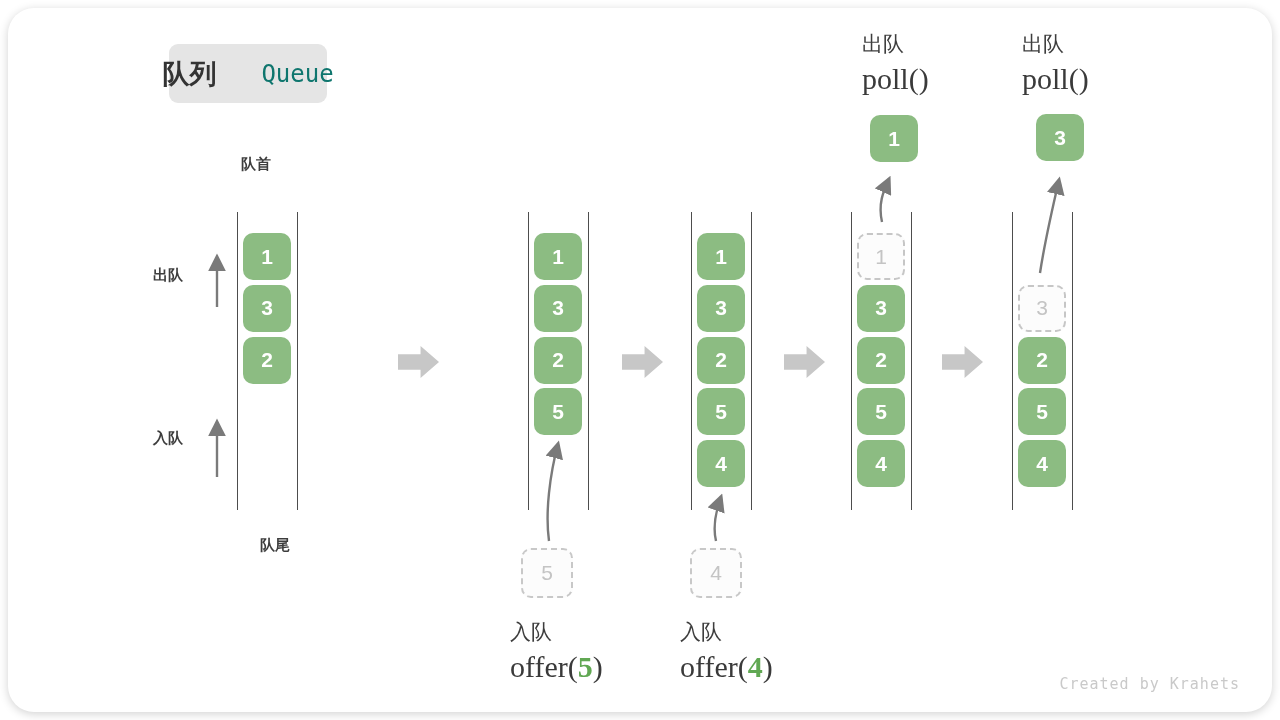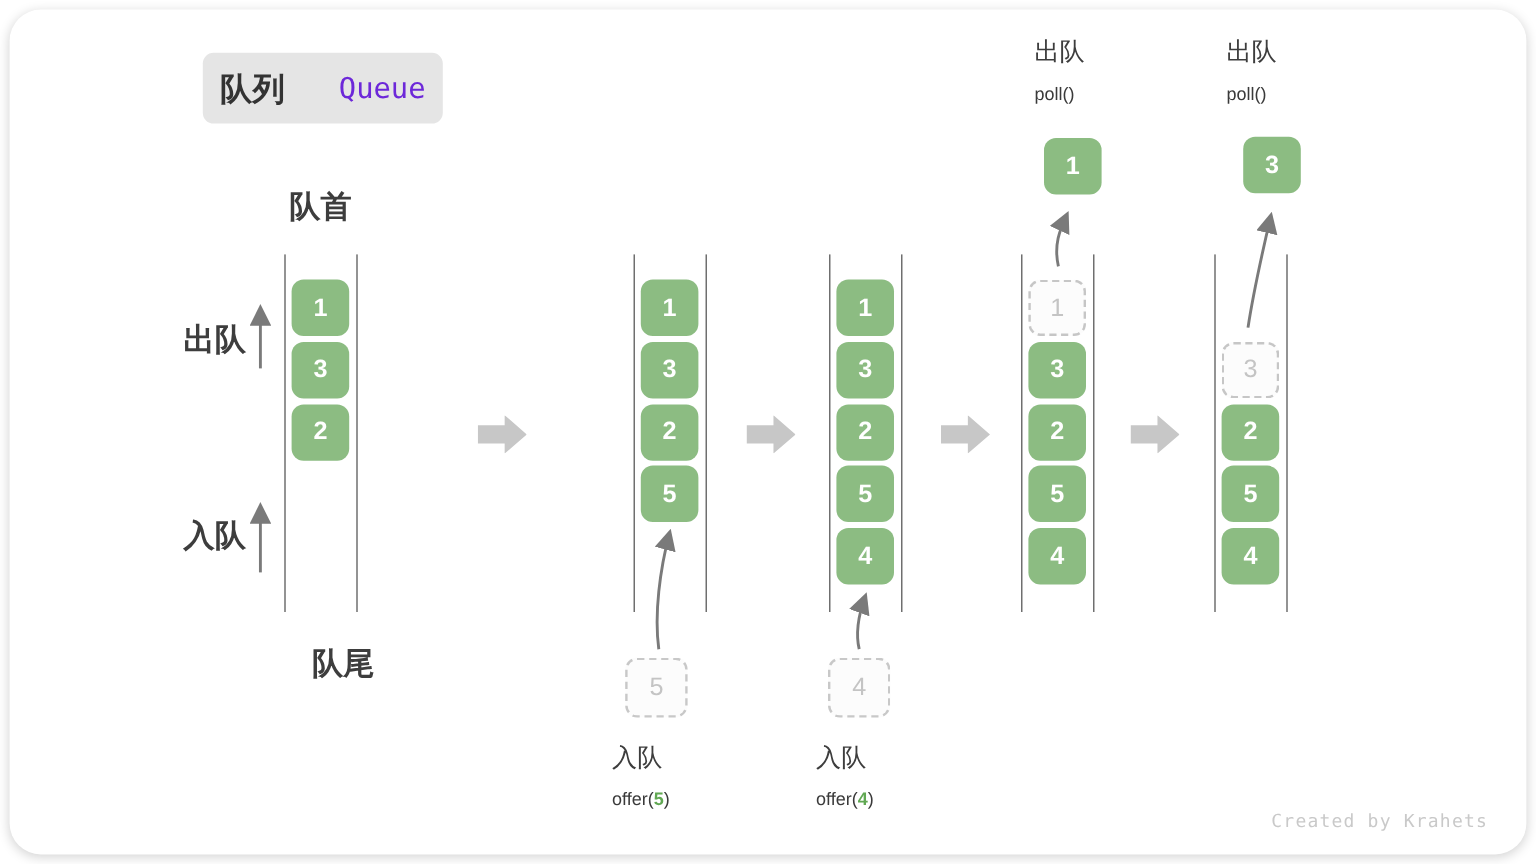--- a/index.html
+++ b/index.html
@@ -6,29 +6,29 @@
   html,body { width:1280px; height:720px; background:#fff; font-family:"Liberation Sans",sans-serif; }
   .canvas {
     position:absolute; left:8px; top:8px; width:1264px; height:704px;
     background:#fff; border-radius:26px;
     box-shadow:0 2px 10px rgba(0,0,0,0.18);
     overflow:hidden;
   }
   .stage { position:absolute; left:-8px; top:-8px; width:1280px; height:720px; }
 
   .title-box {
-    position:absolute; left:169px; top:44px; width:200px; height:59px;
+    position:absolute; left:169px; top:44px; width:158px; height:59px;
     background:#E5E5E5; border-radius:9px;
     display:flex; align-items:center; justify-content:center; gap:17px;
     white-space:nowrap;
   }
   .title-zh { font-size:27px; font-weight:bold; color:#333; }
-  .title-en { font-size:24px; color:#6d28d9; font-family:"DejaVu Sans Mono",monospace;margin-left:28px; }
+  .title-en { font-size:24px; color:#0f766e; font-family:"DejaVu Sans Mono",monospace;margin-left:28px; }
 
-  .side-label { position:absolute; font-size:26px; font-weight:bold; color:#3d3d3d; white-space:nowrap; }
+  .side-label { position:absolute; font-size:15px; font-weight:bold; color:#3d3d3d; white-space:nowrap; }
 
   .queue {
     position:absolute; top:212px; width:61px; height:298px;
     border-left:1.5px solid #4d4d4d; border-right:1.5px solid #4d4d4d;
   }
   .cell {
     position:absolute; left:5px; width:48px; height:47px; border-radius:10px;
     display:flex; align-items:center; justify-content:center;
     font-size:21px;
   }
@@ -42,21 +42,21 @@
   .floating-green { background:#8CBC82; color:#fff; font-weight:bold; }
   .floating-dashed { width:52px; height:50px; background:#FCFCFC; border:2px dashed #C8C8C8; color:#C4C4C4; }
 
   .block-arrow {
     position:absolute; top:346px; width:41px; height:32px; background:#C7C7C7;
     clip-path:polygon(0 26%, 55% 26%, 55% 0, 100% 50%, 55% 100%, 55% 74%, 0 74%);
   }
 
   .op { position:absolute; white-space:nowrap; }
   .op-zh { font-size:21px; color:#3d3d3d; line-height:26px; }
-  .op-code { margin-top:9px; font-size:15px; color:#3a3a3a; font-family:Liberation Sans, sans-serif; line-height:26px; }
+  .op-code { margin-top:9px; font-size:30px; color:#3a3a3a; font-family:Liberation Serif, serif; line-height:26px; }
   .op-code .gnum { color:#61A853; font-weight:bold; }
 
   .watermark {
     position:absolute; right:40px; top:675px; font-size:15px; color:#C9C9C9;
     font-family:"DejaVu Sans Mono",monospace; letter-spacing:1px;
   }
   svg.overlay { position:absolute; left:0; top:0; pointer-events:none; }
 </style>
 </head>
 <body>

